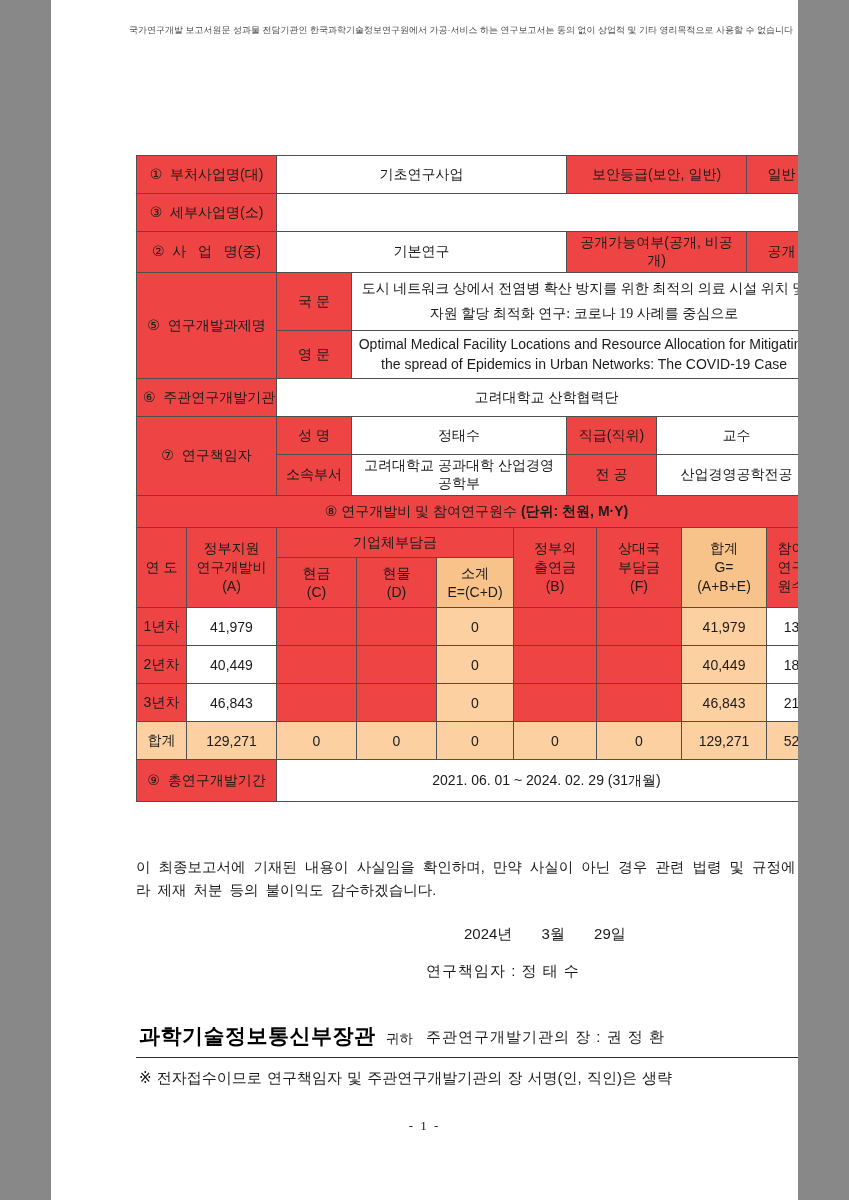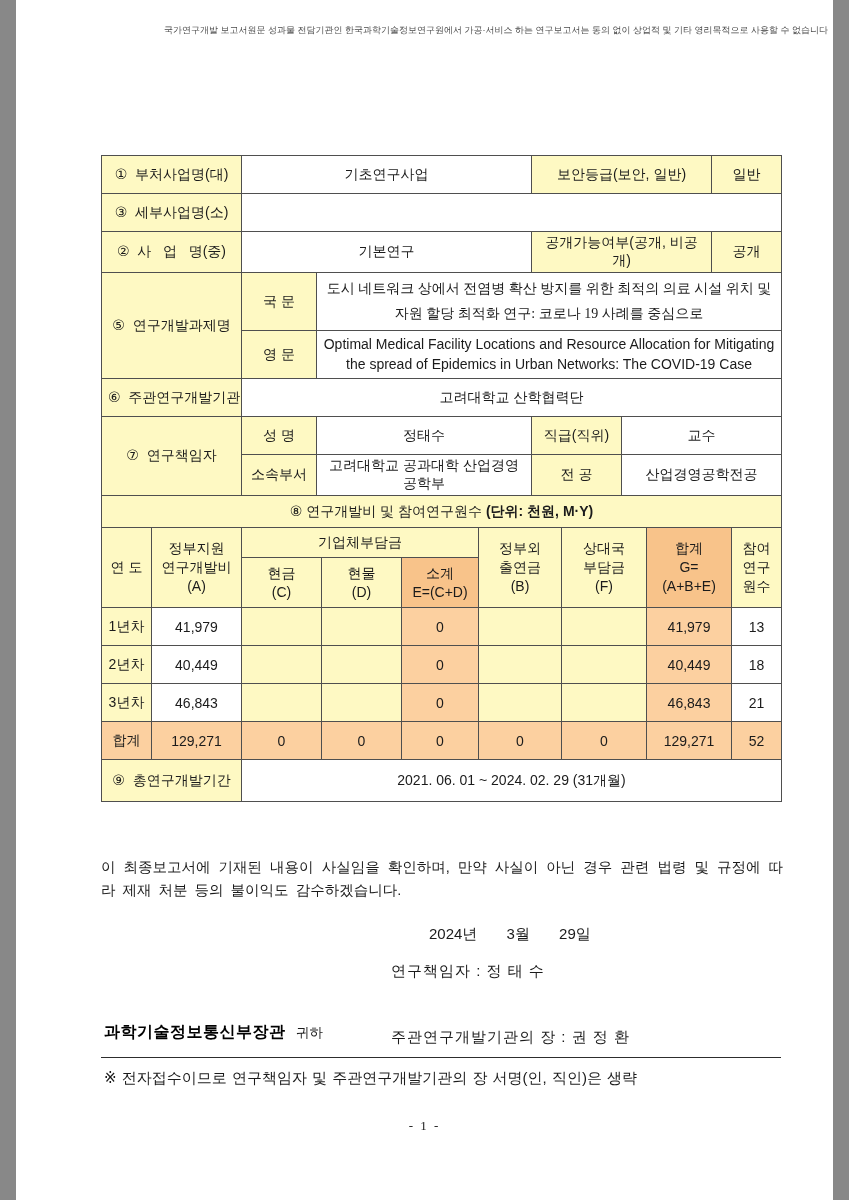--- a/index.html
+++ b/index.html
@@ -1,18 +1,18 @@
 <!DOCTYPE html>
 <html><head>
 <meta charset="utf-8">
 <style>
   * { margin: 0; padding: 0; box-sizing: border-box; }
   body { background: #888; font-family: "Liberation Sans", "DejaVu Sans", sans-serif; }
   .page {
-    position: relative; width: 817px; height: 1200px;
+    position: relative; width: 747px; height: 1200px;
     background: #ffffff; margin: 0 auto; overflow: hidden;
     color: #1b1b1b;
   }
   .disclaimer {
     position: absolute; top: 24px; right: 5px;
     font-size: 9px; color: #4a4a4a; letter-spacing: 0px;
   }
   .title {
     position: absolute; top: 92px; left: 0; width: 100%;
     text-align: center; font-size: 27px; font-weight: bold;
@@ -20,21 +20,21 @@
   }
   .tables { position: absolute; left: 85px; top: 155px; width: 680px; }
   table.tbl {
     border-collapse: collapse; table-layout: fixed; width: 680px;
   }
   table.tbl + table.tbl { margin-top: -1px; }
   .tbl td {
     border: 1px solid #4f4f4f; font-size: 14px; padding: 2px 6px;
     vertical-align: middle; text-align: center; overflow: hidden;
   }
-  .lbl { background: #fef9c3; }
+  .lbl { background: #ef4444; }
   .left { text-align: left; padding-left: 9px; white-space: pre; }
   .q { font-size: 13px; padding: 2px 1px; }
   .band { font-size: 14.5px; height: 32px; }
   .band .unit { font-weight: bold; }
   .hdr { font-size: 13px; line-height: 1.35; padding: 2px 1px; }
   .pre { white-space: pre-line; }
   .org  { background: #f8c38a; }
   .orgc { background: #fcd0a0; }
   .num { text-align: right; padding-right: 8px; }
   .kor-title {
@@ -43,21 +43,21 @@
   }
   .eng { text-align: left; font-size: 13.5px; line-height: 1.4; padding: 2px 7px; }
   .confirm {
     position: absolute; left: 85px; top: 856px; width: 682px;
     font-size: 14.5px; line-height: 1.6; text-align: justify; word-spacing: 3px;
   }
   .date-line { position: absolute; left: 413px; top: 925px; font-size: 15px; white-space: pre; }
   .pi-line   { position: absolute; left: 375px; top: 962px; font-size: 15px; letter-spacing: 1px; }
   .head-line { position: absolute; left: 375px; top: 1000px; font-size: 15px; letter-spacing: 1px; margin-top: 28px; }
   .recipient { position: absolute; left: 88px; top: 1022px; }
-  .recipient .big { font-size: 16px; font-weight: bold; letter-spacing: 0.5px; color: #000; }
+  .recipient .big { font-size: 21px; font-weight: bold; letter-spacing: 0.5px; color: #000; }
   .recipient .suffix { font-size: 13.5px; margin-left: 6px; }
   .rule { position: absolute; left: 85px; top: 1057px; width: 680px; border-top: 1.5px solid #2d2d2d; }
   .note { position: absolute; left: 88px; top: 1069px; font-size: 15px; word-spacing: 1px; }
   .pageno {
     position: absolute; left: 0; top: 1118px; width: 100%; text-align: center;
     font-family: "Liberation Serif", "DejaVu Serif", serif; font-size: 13px; letter-spacing: 2px;
   }
 </style>
 </head>
 <body>

